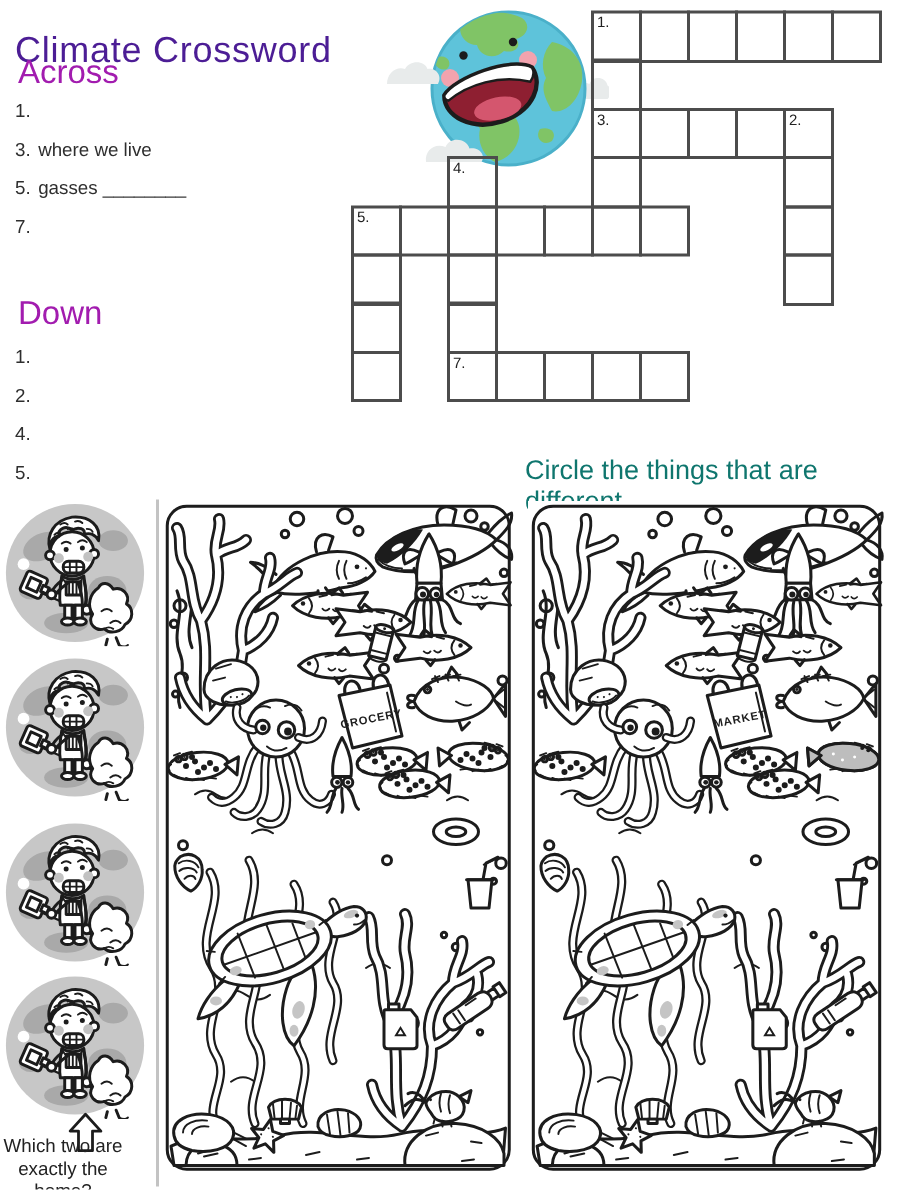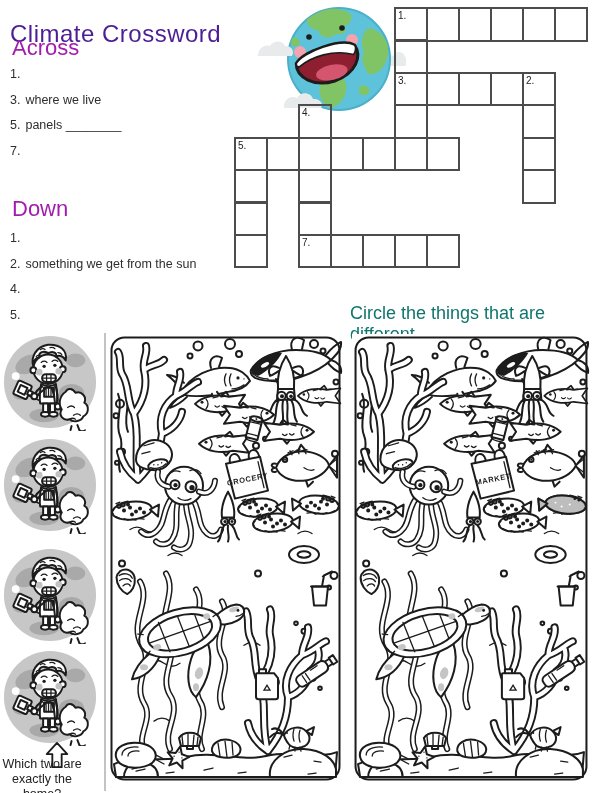--- a/index.html
+++ b/index.html
@@ -360,34 +360,33 @@
 <div class="clue-list" id="across-clues">
     <div class="clue">
       <span class="cnum">1.</span>
     </div>
     <div class="clue">
       <span class="cnum">3.</span>
       <span class="ctext">where we live</span>
     </div>
     <div class="clue">
       <span class="cnum">5.</span>
-      <span class="ctext">panels ________</span>
+      <span class="ctext">gasses ________</span>
     </div>
     <div class="clue">
       <span class="cnum">7.</span>
     </div>
   </div>
 <div class="abs section-heading" id="down-heading">Down</div>
 <div class="clue-list" id="down-clues">
     <div class="clue">
       <span class="cnum">1.</span>
     </div>
     <div class="clue">
       <span class="cnum">2.</span>
-      <span class="ctext">something we get from the sun</span>
     </div>
     <div class="clue">
       <span class="cnum">4.</span>
     </div>
     <div class="clue">
       <span class="cnum">5.</span>
     </div>
   </div>
 
 <div class="abs" id="crossword-grid">

